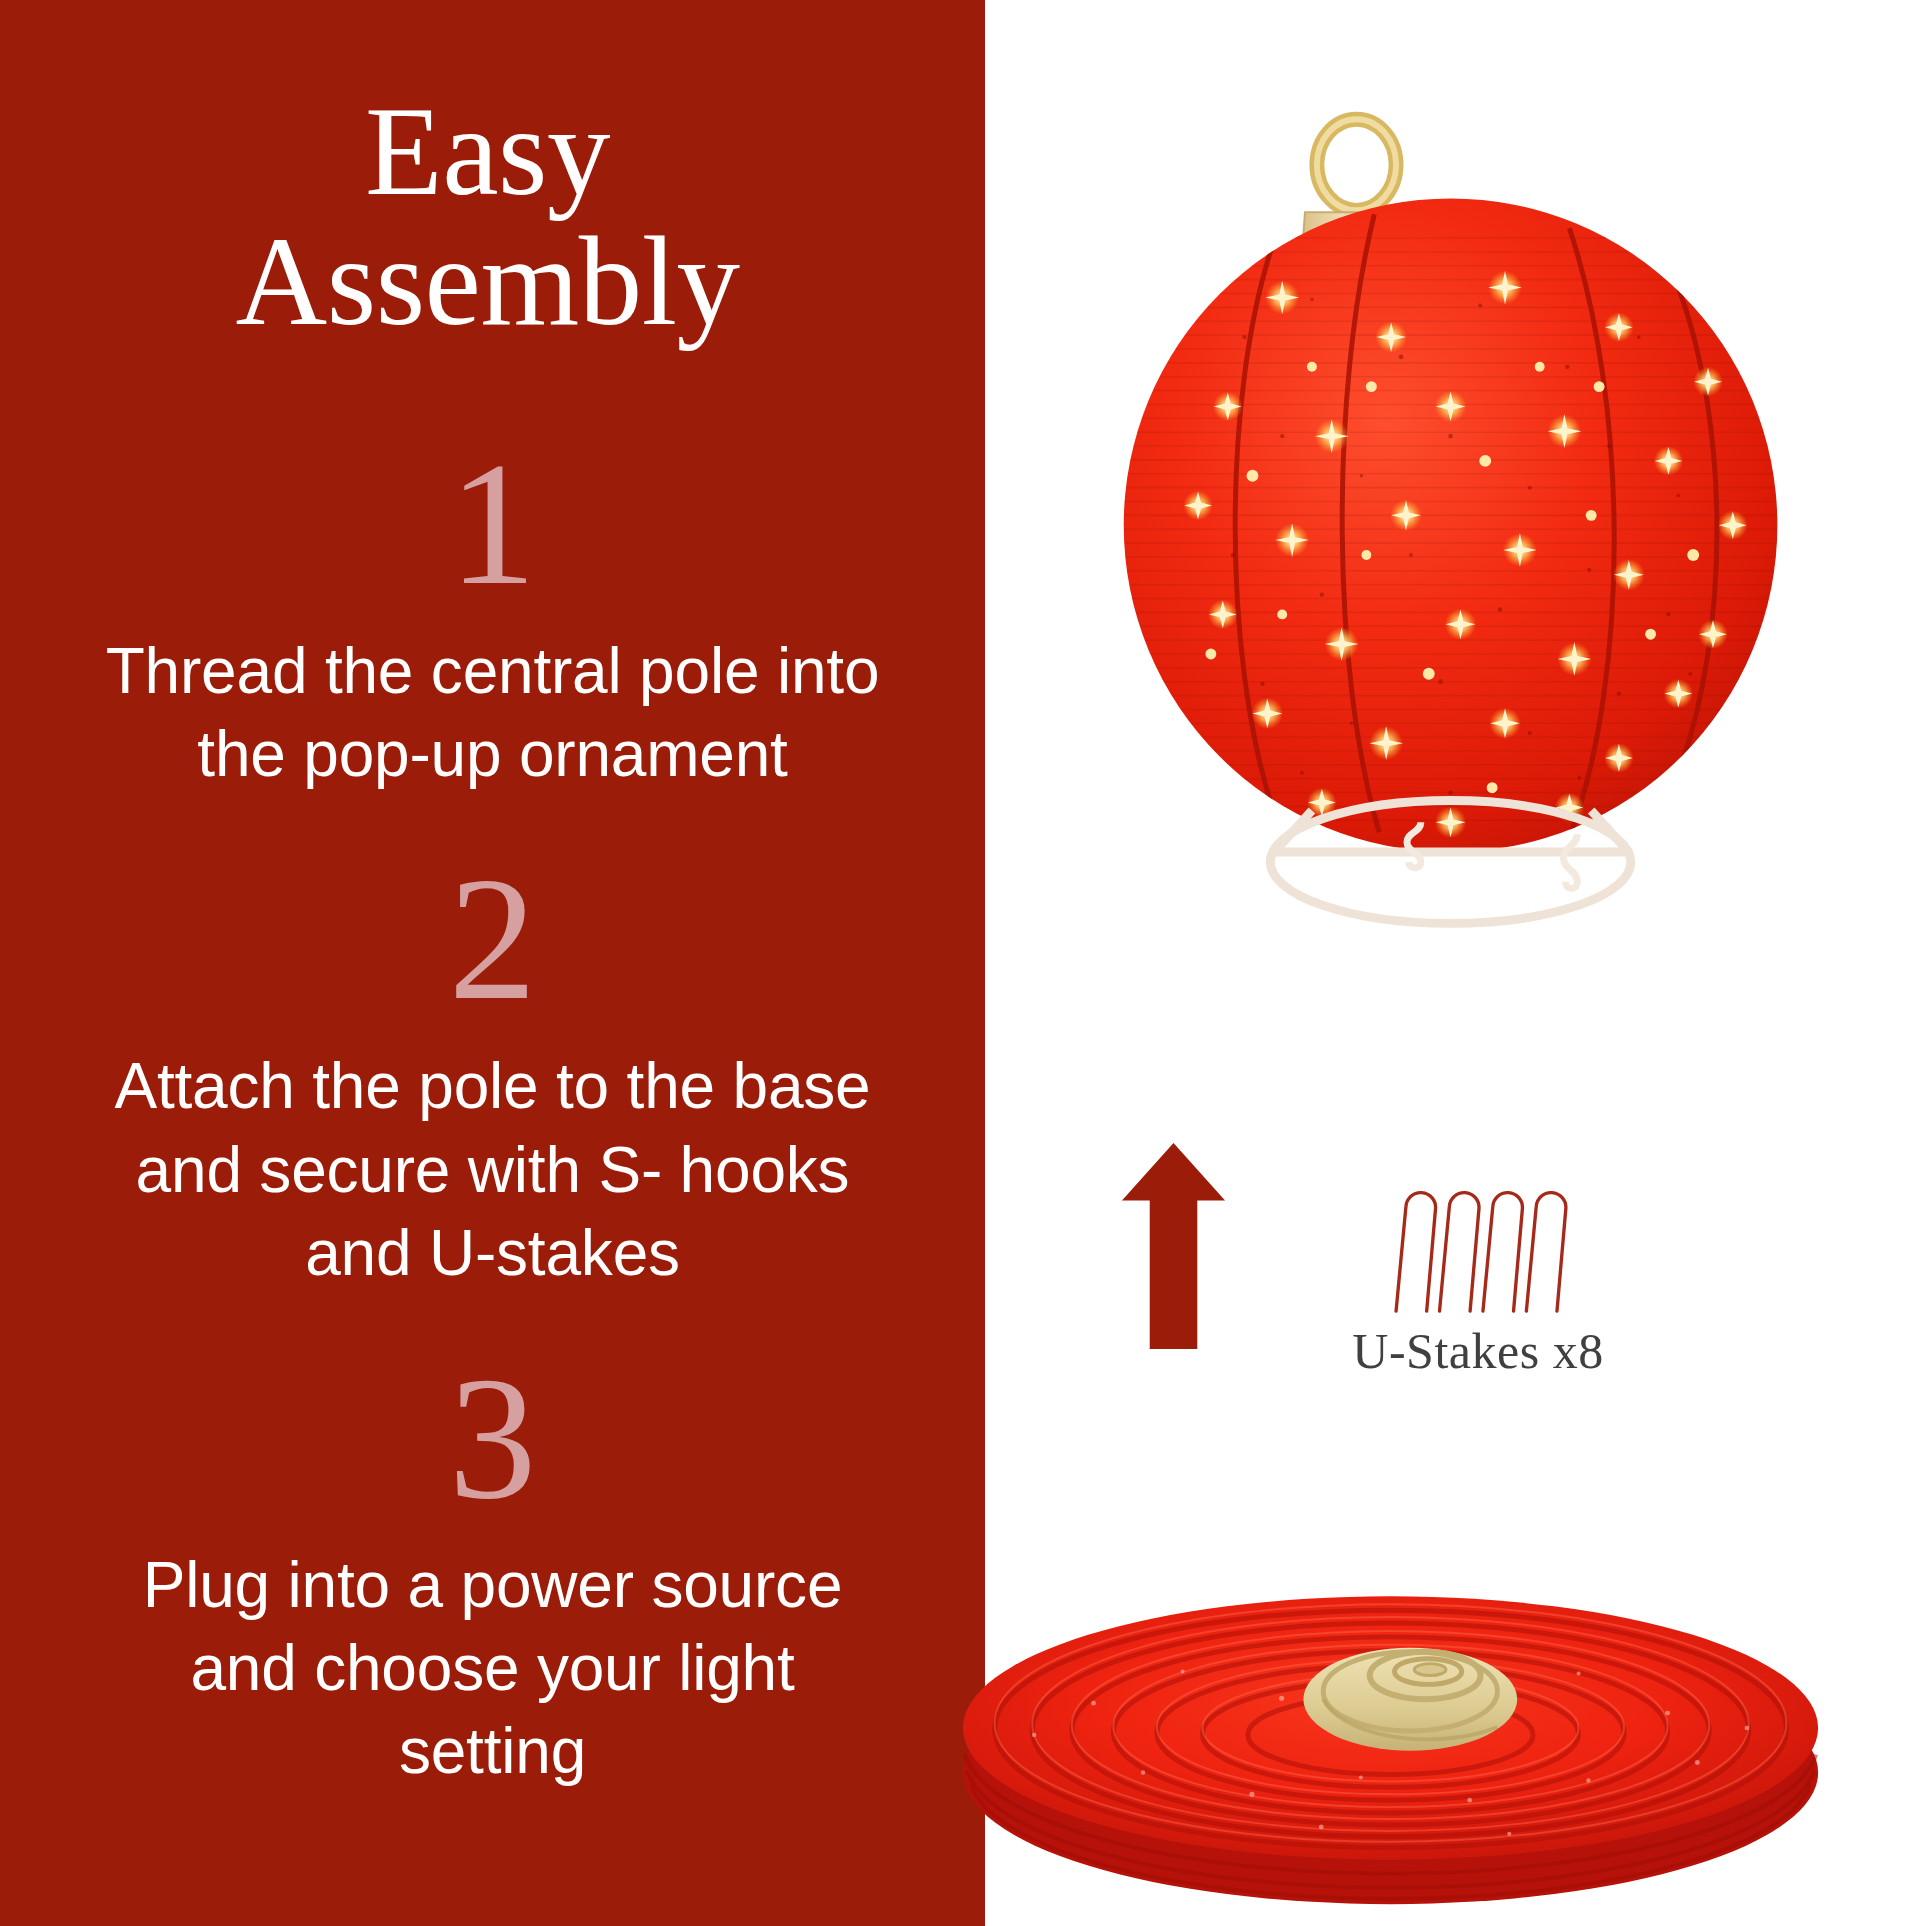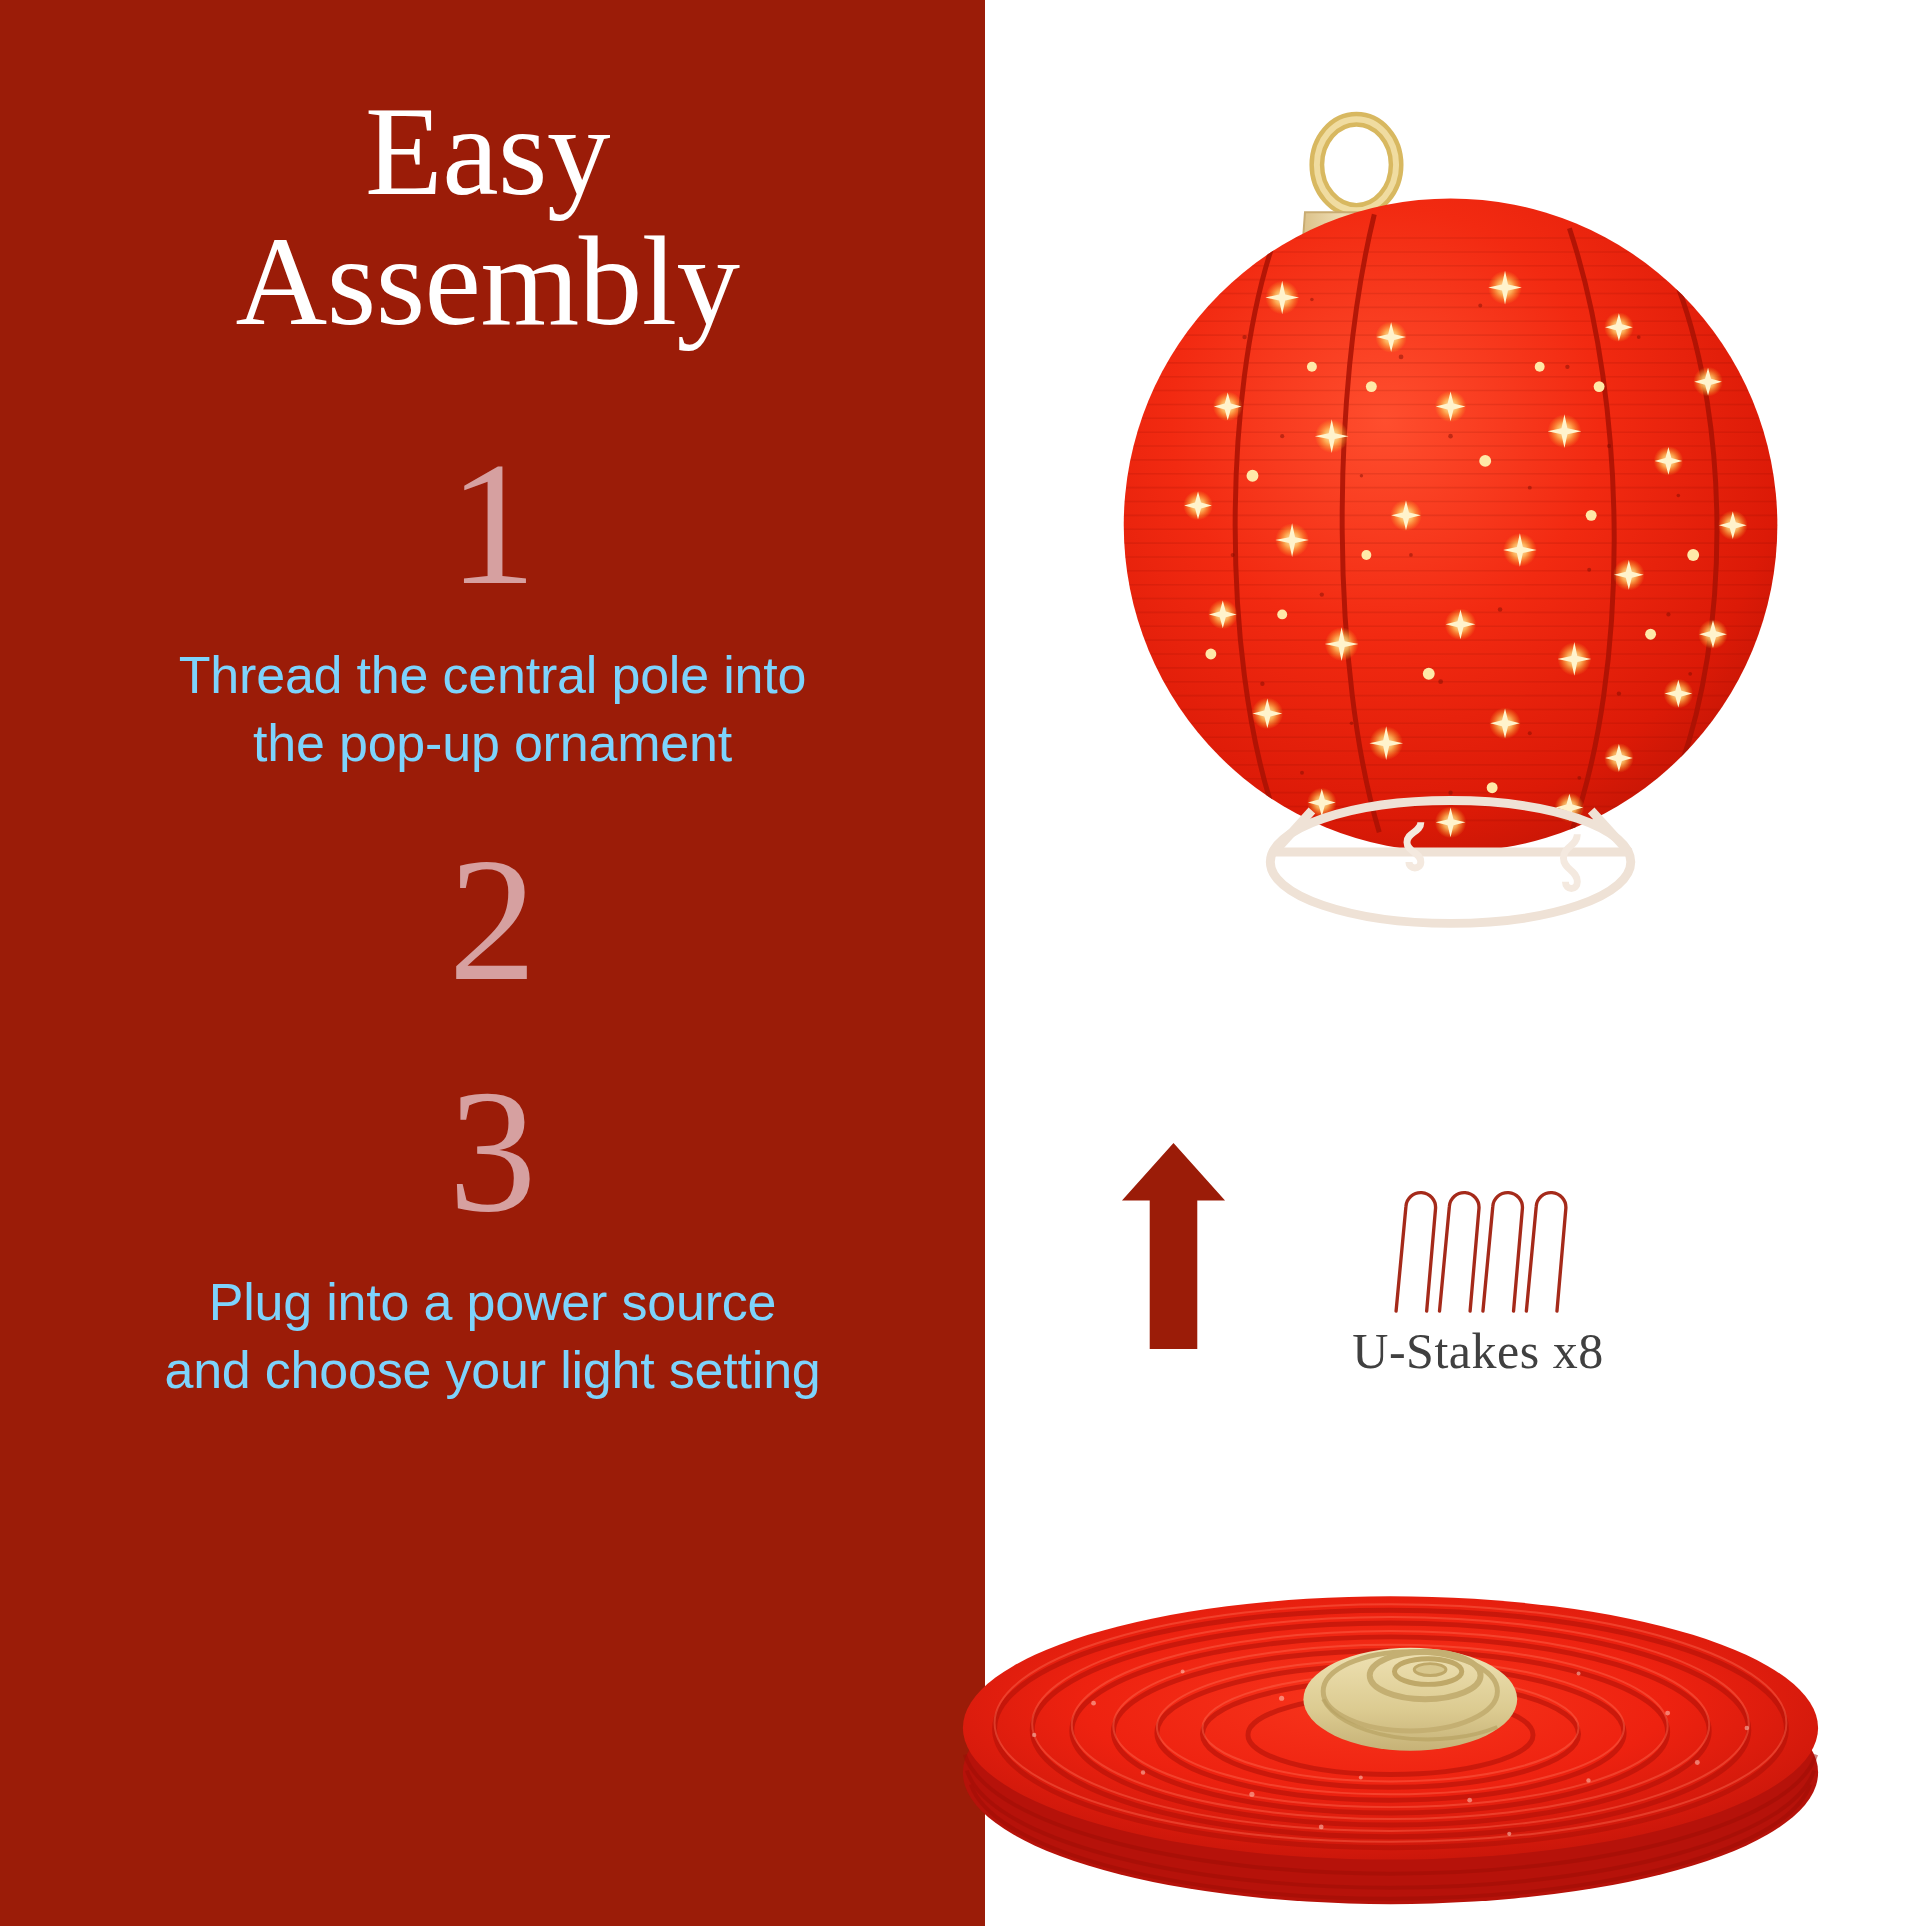--- a/index.html
+++ b/index.html
@@ -55,25 +55,25 @@
   .step-number {
     font-family: "Liberation Serif", serif;
     color: #D6A0A0;
     font-size: 176px;
     line-height: 1.0;
     font-weight: 400;
     display: block;
   }
   .step-text {
     display: block;
-    margin: 30px auto 0 auto;
+    margin: 18px auto 0 auto;
     width: 792px;
-    color: #7dd3fc;
+    color: #ffffff;
     font-family: "Liberation Sans", sans-serif;
-    font-size: 52px;
+    font-size: 64px;
     line-height: 1.30;
     font-weight: 400;
     letter-spacing: -0.2px;
     white-space: pre-line;
   }
   .step-2 { margin-top: 34px; }
   .step-3 { margin-top: 46px; }
 
   
   .right-area {
@@ -137,20 +137,23 @@
     <div class="steps">
 
       <div class="step step-1">
         <span class="step-number">1</span>
         <span class="step-text">Thread the central pole into
 the pop-up ornament</span>
       </div>
 
       <div class="step step-2">
         <span class="step-number">2</span>
+        <span class="step-text">Attach the pole to the base
+and secure with S- hooks
+and U-stakes</span>
       </div>
 
       <div class="step step-3">
         <span class="step-number">3</span>
         <span class="step-text">Plug into a power source
 and choose your light setting</span>
       </div>
 
     </div>
   </div>

